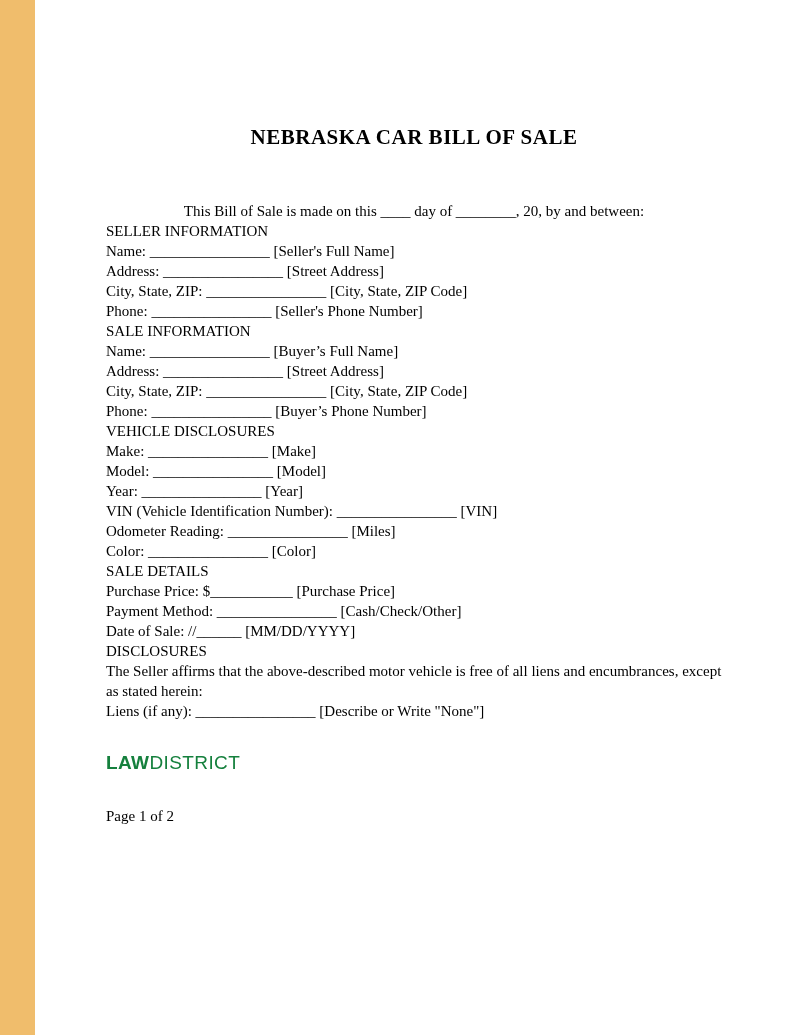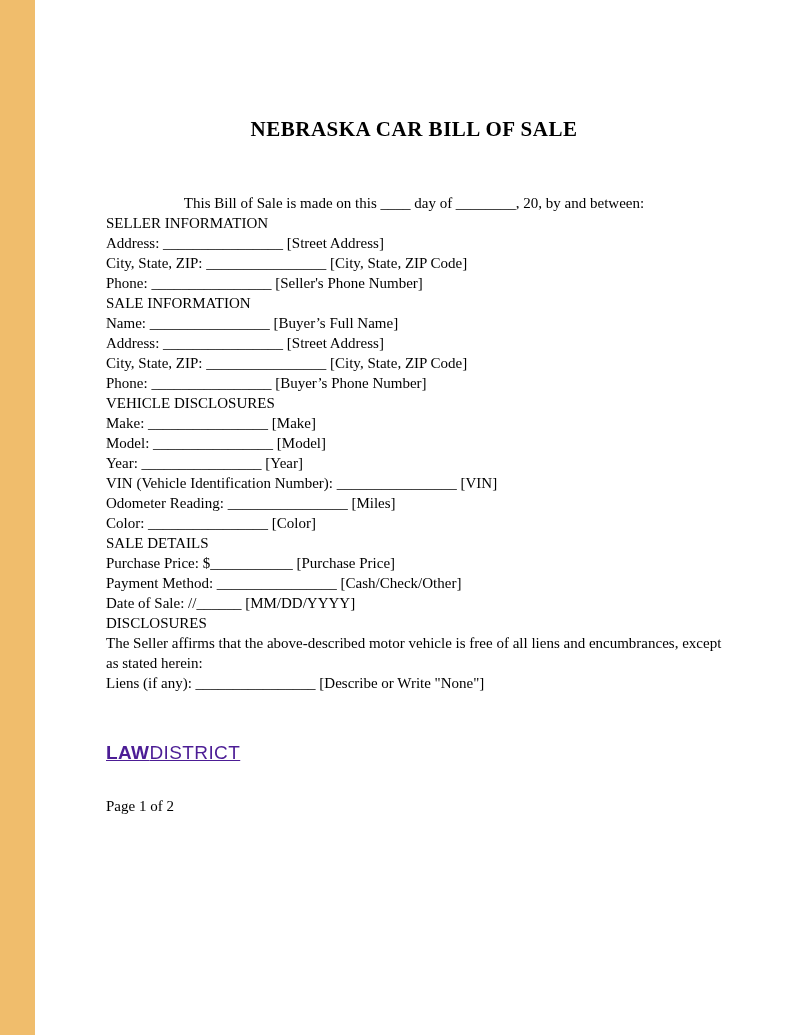--- a/index.html
+++ b/index.html
@@ -7,21 +7,21 @@
   body { font-family: "Liberation Serif", "DejaVu Serif", serif; color: #000; position: relative; }
 
   .accent-stripe {
     position: absolute; left: 0; top: 0; width: 35px; height: 1035px;
     background: #f0bd6c;
   }
 
   .document {
     position: absolute; left: 35px; top: 0; width: 765px; height: 1035px;
     background: #ffffff;
-    padding: 8px 78px 0 71px;
+    padding: 16px 78px 0 71px;
   }
 
   .doc-title {
     margin-top: 111px;
     text-align: center;
     font-size: 21px;
     line-height: 21px;
     font-weight: bold;
     letter-spacing: 0.5px;
   }
@@ -38,27 +38,26 @@
     font-size: 15px;
     line-height: 20px;
     font-weight: normal;
   }
   .form-line {
     font-size: 15px;
     line-height: 20px;
   }
 
   .logo {
-    margin-top: 50px;
+    margin-top: 32px;
     font-family: "Liberation Sans", "DejaVu Sans", sans-serif;
     font-size: 19px;
     line-height: 20px;
     letter-spacing: 0.4px;
-    color: #4c1d95;
-    text-decoration: underline;
+    color: #15803d;
   }
   .logo .logo-bold { font-weight: 700; }
   .logo .logo-light { font-weight: 400; }
 
   .page-footer {
     margin-top: 33px;
     text-align: left;
     font-size: 15px;
     line-height: 20px;
   }
@@ -69,20 +68,21 @@
 <div class="accent-stripe"></div>
 
 <div class="document">
 
   <h1 class="doc-title">NEBRASKA CAR BILL OF SALE</h1>
 
   <p class="doc-intro">This Bill of Sale is made on this ____ day of ________, 20, by and between:</p>
 
   <div class="section">
     <p class="section-heading">SELLER INFORMATION</p>
+    <p class="form-line">Name: ________________ [Seller's Full Name]</p>
     <p class="form-line">Address: ________________ [Street Address]</p>
     <p class="form-line">City, State, ZIP: ________________ [City, State, ZIP Code]</p>
     <p class="form-line">Phone: ________________ [Seller's Phone Number]</p>
   </div>
 
   <div class="section">
     <p class="section-heading">SALE INFORMATION</p>
     <p class="form-line">Name: ________________ [Buyer’s Full Name]</p>
     <p class="form-line">Address: ________________ [Street Address]</p>
     <p class="form-line">City, State, ZIP: ________________ [City, State, ZIP Code]</p>

